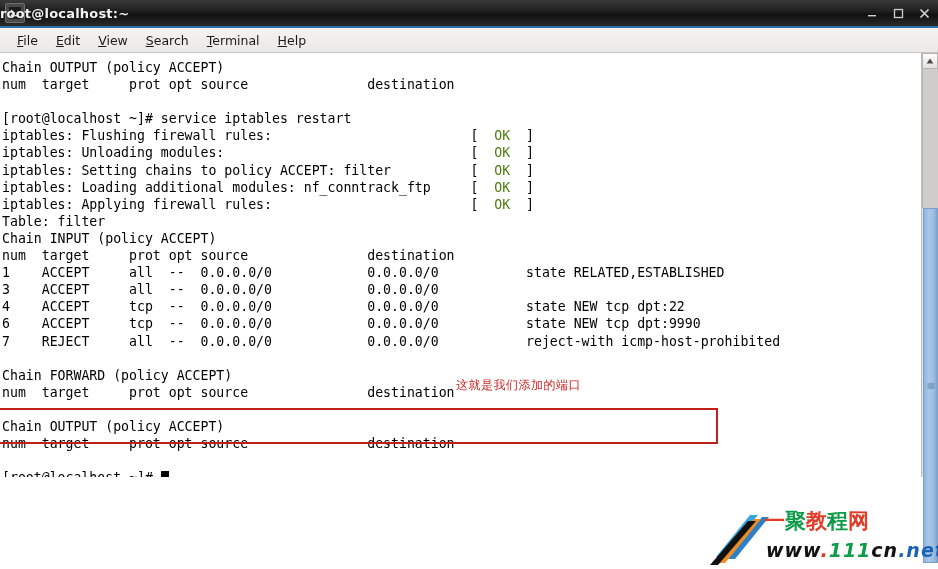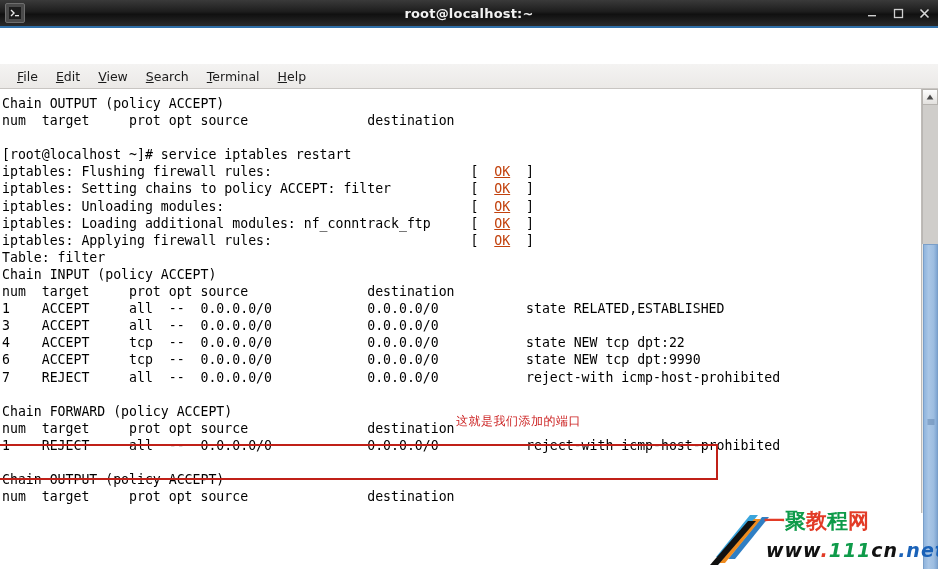--- a/index.html
+++ b/index.html
@@ -38,21 +38,21 @@
     border-radius: 2px;
     display: flex;
     align-items: center;
     justify-content: center;
     flex: none;
   }
   .win-icon svg { display: block; }
   .title-text {
     position: absolute;
     left: 0; right: 0;
-    text-align: center;
+    text-align: left;
     color: #f2f2f2;
     font-family: "DejaVu Sans", sans-serif;
     font-size: 13px;
     font-weight: bold;
     letter-spacing: 0.2px;
     pointer-events: none;
   }
   .win-buttons {
     position: absolute;
     right: 6px;
@@ -75,21 +75,20 @@
 
   
   .menubar {
     height: 25px;
     background: linear-gradient(to bottom, #f4f3f2 0%, #ebe9e7 100%);
     border-bottom: 1px solid #c8c5c2;
     display: flex;
     align-items: center;
     padding-left: 8px;
     box-sizing: border-box;
-    margin-top: 36px;
   }
   .menu-item {
     font-family: "DejaVu Sans", sans-serif;
     font-size: 12.5px;
     color: #1b1b1b;
     padding: 2px 9px;
     cursor: default;
     white-space: nowrap;
   }
   .menu-item u { text-decoration: underline; }
@@ -110,21 +109,21 @@
   }
   .line {
     height: 17.1px;
     line-height: 17.1px;
     font-family: "DejaVu Sans Mono", monospace;
     font-size: 13.2px;
     color: #000000;
     white-space: pre;
     letter-spacing: 0px;
   }
-  .ok { color: #c2410c; text-decoration: underline; }
+  .ok { color: #4d7c0f; }
   .cursor {
     display: inline-block;
     width: 8px;
     height: 13px;
     background: #000000;
     vertical-align: -2px;
   }
 
   
   .annot-cn {
@@ -284,36 +283,35 @@
   </div>
 
   <div class="term-wrap">
 
     <div class="term" id="term-output">
         <div class="line">Chain OUTPUT (policy ACCEPT)</div>
         <div class="line">num  target     prot opt source               destination</div>
         <div class="line">&nbsp;</div>
         <div class="line">[root@localhost ~]# service iptables restart</div>
         <div class="line">iptables: Flushing firewall rules:                         [  <span class="ok">OK</span>  ]</div>
+        <div class="line">iptables: Unloading modules:                               [  <span class="ok">OK</span>  ]</div>
         <div class="line">iptables: Setting chains to policy ACCEPT: filter          [  <span class="ok">OK</span>  ]</div>
-        <div class="line">iptables: Unloading modules:                               [  <span class="ok">OK</span>  ]</div>
         <div class="line">iptables: Loading additional modules: nf_conntrack_ftp     [  <span class="ok">OK</span>  ]</div>
         <div class="line">iptables: Applying firewall rules:                         [  <span class="ok">OK</span>  ]</div>
         <div class="line">Table: filter</div>
         <div class="line">Chain INPUT (policy ACCEPT)</div>
         <div class="line">num  target     prot opt source               destination</div>
         <div class="line">1    ACCEPT     all  --  0.0.0.0/0            0.0.0.0/0           state RELATED,ESTABLISHED</div>
         <div class="line">3    ACCEPT     all  --  0.0.0.0/0            0.0.0.0/0</div>
         <div class="line">4    ACCEPT     tcp  --  0.0.0.0/0            0.0.0.0/0           state NEW tcp dpt:22</div>
         <div class="line">6    ACCEPT     tcp  --  0.0.0.0/0            0.0.0.0/0           state NEW tcp dpt:9990</div>
         <div class="line">7    REJECT     all  --  0.0.0.0/0            0.0.0.0/0           reject-with icmp-host-prohibited</div>
         <div class="line">&nbsp;</div>
         <div class="line">Chain FORWARD (policy ACCEPT)</div>
         <div class="line">num  target     prot opt source               destination</div>
-        <div class="line">1    REJECT     all  --  0.0.0.0/0            0.0.0.0/0           reject-with icmp-host-prohibited</div>
         <div class="line">&nbsp;</div>
         <div class="line">Chain OUTPUT (policy ACCEPT)</div>
         <div class="line">num  target     prot opt source               destination</div>
         <div class="line">&nbsp;</div>
         <div class="line">[root@localhost ~]# <span class="cursor"></span></div>
 
       <div class="annot-cn">这就是我们添加的端口</div>
       <div class="annot-box"></div>
     </div>
 

